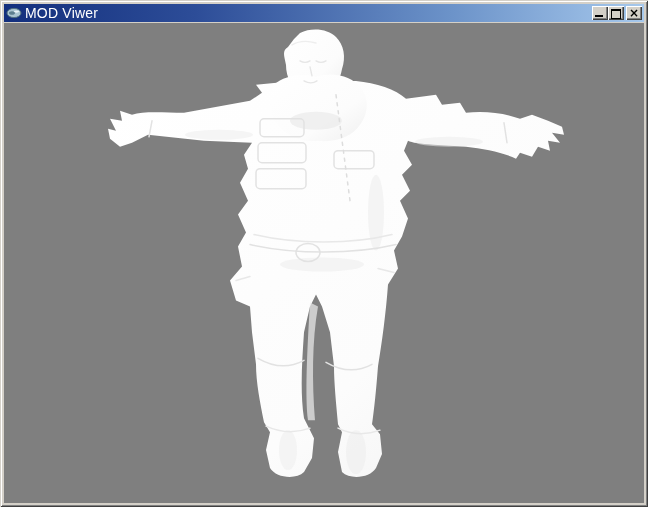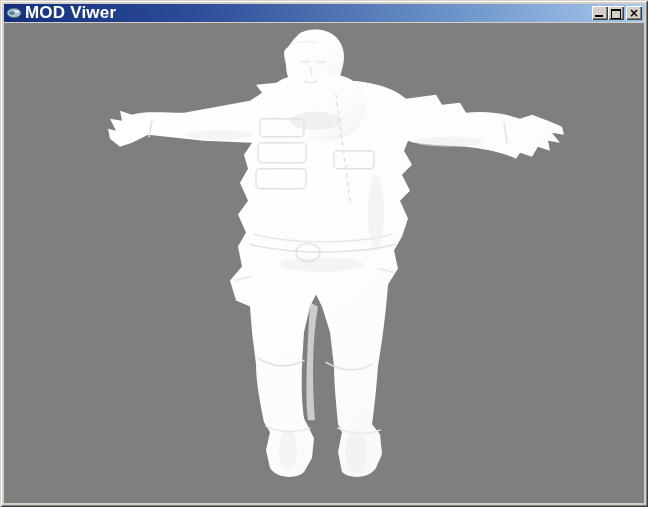--- a/index.html
+++ b/index.html
@@ -26,21 +26,21 @@
     display:flex;align-items:center;
     padding:0 2px;
     user-select:none;
   }
   .app-icon{
     width:16px;height:16px;flex:0 0 16px;
     display:flex;align-items:center;justify-content:center;
   }
   .title-text{
     color:#ffffff;
-    font-size:17px;font-weight:bold;
+    font-size:14px;font-weight:normal;
     margin-left:3px;
     white-space:nowrap;
     flex:1 1 auto;
     letter-spacing:0.2px;
   }
   .controls{display:flex;align-items:center;gap:0;}
   .ctl-btn{
     width:16px;height:14px;
     background:#d4d0c8;
     border:0;

